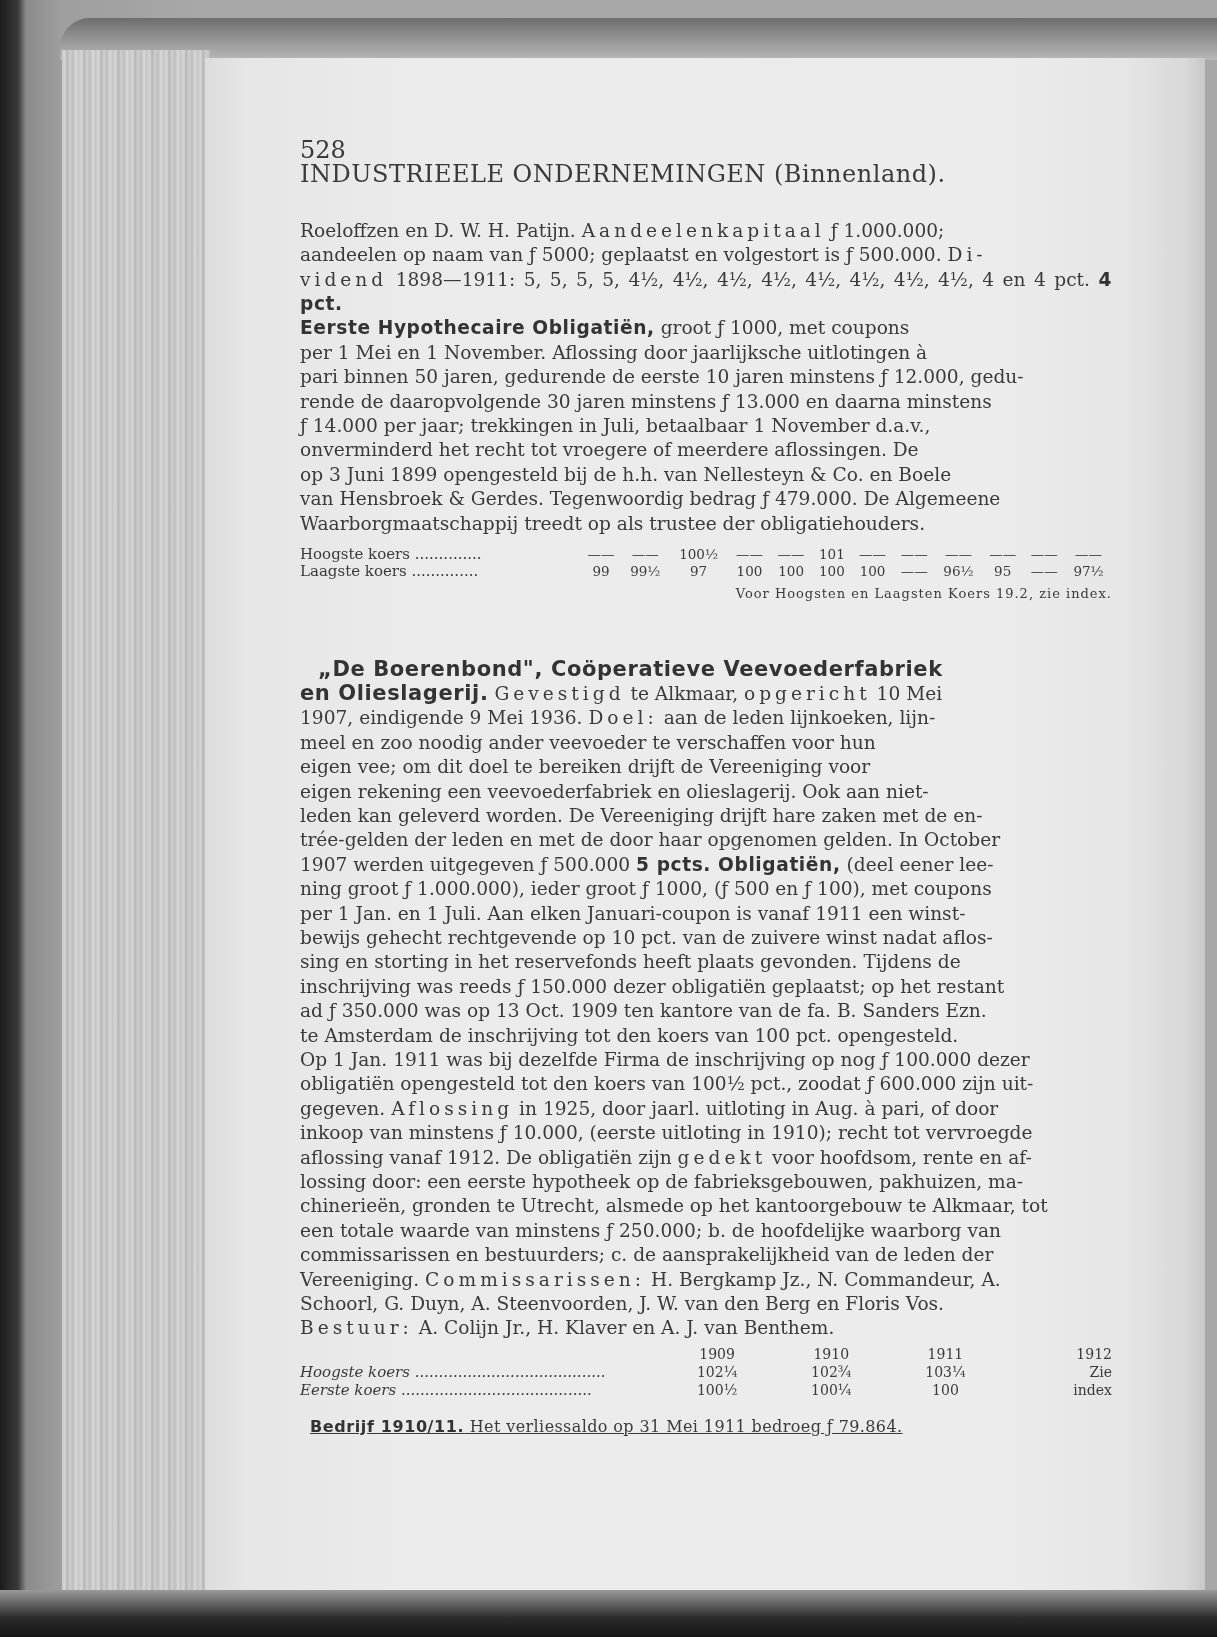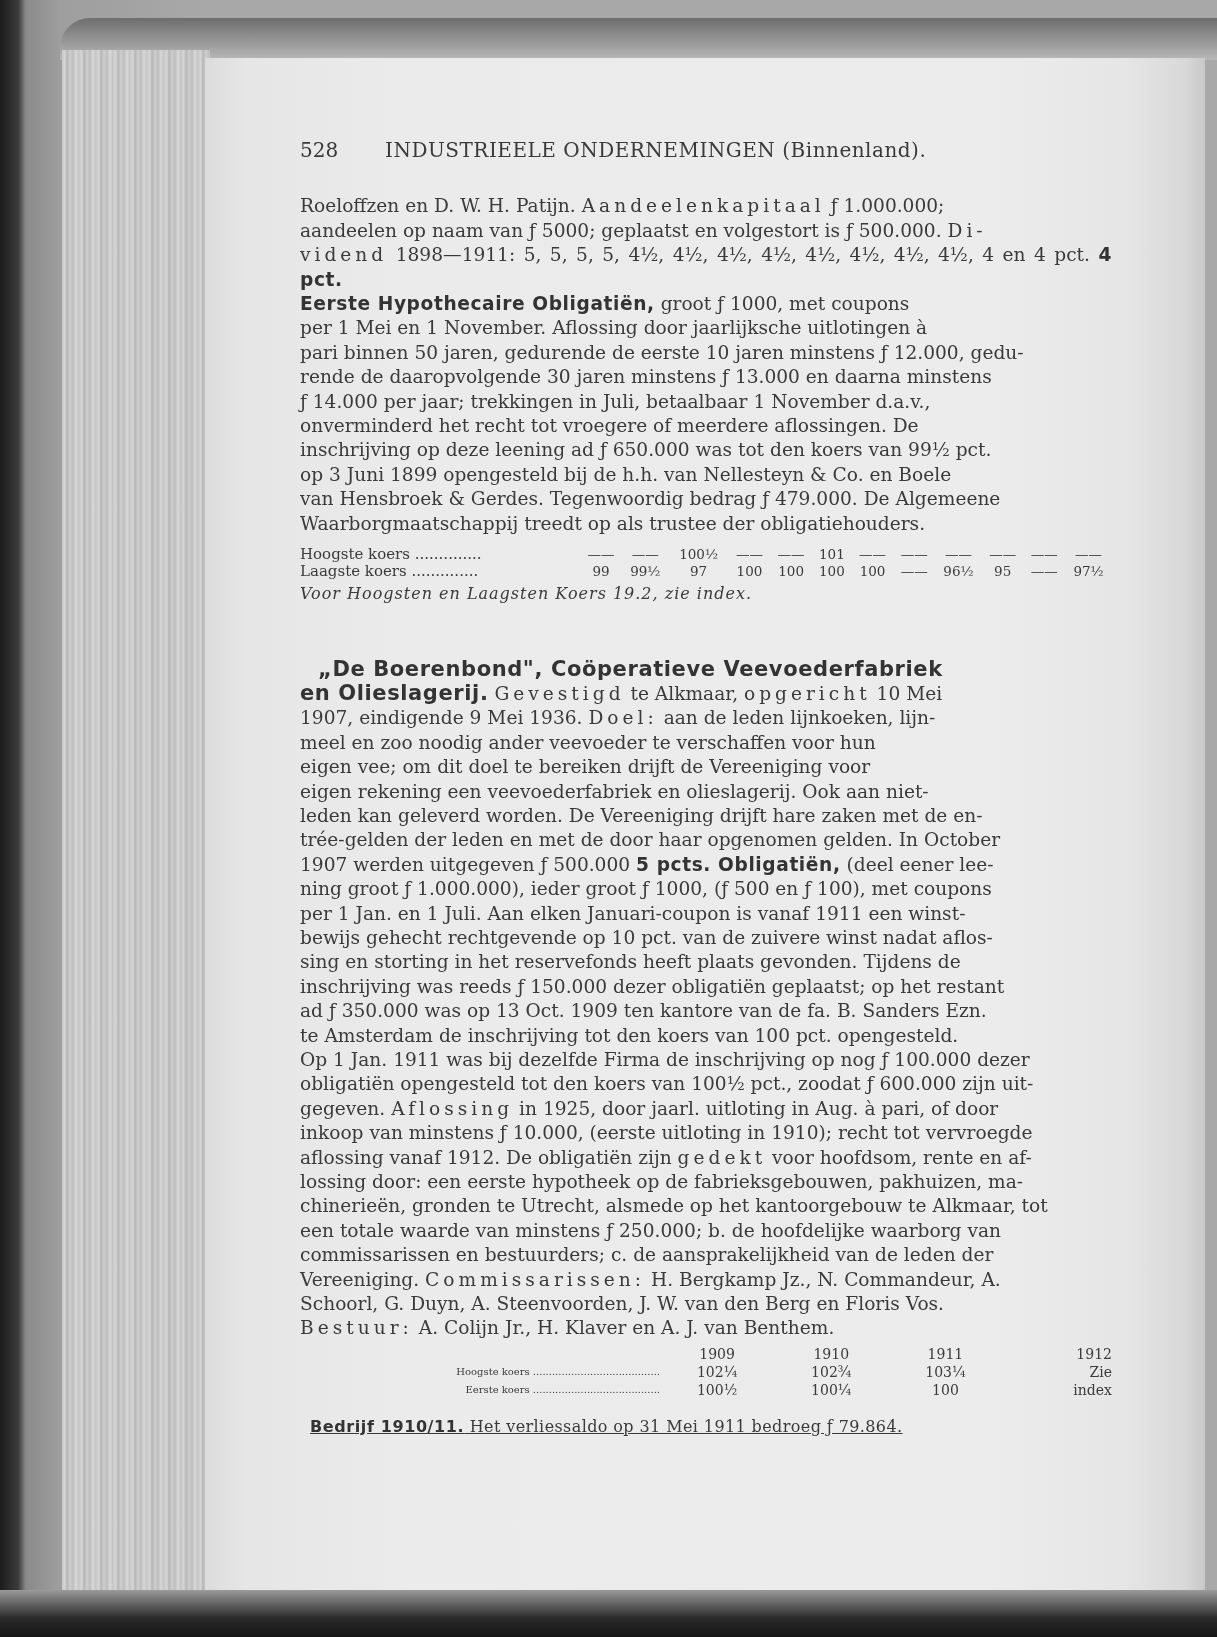--- a/index.html
+++ b/index.html
@@ -29,38 +29,38 @@
   }
   .page {
     position: absolute; left: 205px; top: 58px; width: 1000px; height: 1552px;
     background: linear-gradient(90deg, #dcdcdc 0px, #e6e6e6 40px, #ebebeb 200px, #ececec 780px, #e6e6e6 920px, #d8d8d8 980px, #c8c8c8 1000px);
   }
   .content {
     position: absolute; left: 300px; top: 138px; width: 812px;
     font-size: 18.6px; line-height: 24.4px; text-align: justify;
   }
   .header {
-    display: flex; align-items: baseline; font-size: 20px; margin-bottom: 32px;
+    display: flex; align-items: baseline; font-size: 24px; margin-bottom: 32px; flex-direction: column;
   }
   .header .pgnum { width: 85px; }
   .header .title { letter-spacing: 0.5px; }
   p { margin: 0; }
   .sp { letter-spacing: 4px; }
   .bold { font-family: "DejaVu Sans", "Liberation Sans", sans-serif; font-weight: bold; color: #333; letter-spacing: 0.6px; }
   .koers-table {
     width: 812px; border-collapse: collapse; font-size: 13.5px; line-height: 17px; margin-top: 10px;
   }
   .koers-table td { padding: 0; text-align: center; }
   .koers-table td.lbl { text-align: left; white-space: nowrap; font-size: 15px; }
-  .note { text-align: left; font-size: 16px; letter-spacing: 1px; margin-top: 2px; font-style: italic; }
+  .note { text-align: right; font-size: 13px; letter-spacing: 1px; margin-top: 2px; }
   .section-gap { height: 50px; }
   .company-head { font-size: 21px; }
   .k2-table { width: 812px; border-collapse: collapse; font-size: 14px; line-height: 18px; margin-top: 4px; }
   .k2-table td { padding: 0; text-align: center; }
-  .k2-table td.lbl { text-align: right; font-size: 10px; white-space: nowrap; }
+  .k2-table td.lbl { text-align: left; font-size: 15px; white-space: nowrap; font-style: italic; }
   .bedrijf { margin-top: 16px; font-size: 16px; letter-spacing: 0.4px; text-decoration: underline; }
   .bedrijf .bold { font-size: 16px; }
 </style>
 </head>
 <body>
 
 <div class="scan-bg"></div>
 <div class="top-edge"></div>
 <div class="page-stack"></div>
 <div class="page"></div>
@@ -83,21 +83,20 @@
       <span class="sp">vidend</span><span> 1898—1911: 5, 5, 5, 5, 4½, 4½, 4½, 4½, 4½, 4½, 4½, 4½, 4 en 4 pct. </span><span class="bold">4 pct.</span>
     </p>
     <p>
       <span class="bold">Eerste Hypothecaire Obligatiën,</span><span> groot ƒ 1000, met coupons</span>
     </p>
     <p>per 1 Mei en 1 November. Aflossing door jaarlijksche uitlotingen à</p>
     <p>pari binnen 50 jaren, gedurende de eerste 10 jaren minstens ƒ 12.000, gedu-</p>
     <p>rende de daaropvolgende 30 jaren minstens ƒ 13.000 en daarna minstens</p>
     <p>ƒ 14.000 per jaar; trekkingen in Juli, betaalbaar 1 November d.a.v.,</p>
     <p>onverminderd het recht tot vroegere of meerdere aflossingen. De</p>
-    <p>inschrijving op deze leening ad ƒ 650.000 was tot den koers van 99½ pct.</p>
     <p>op 3 Juni 1899 opengesteld bij de h.h. van Nellesteyn &amp; Co. en Boele</p>
     <p>van Hensbroek &amp; Gerdes. Tegenwoordig bedrag ƒ 479.000. De Algemeene</p>
     <p>Waarborgmaatschappij treedt op als trustee der obligatiehouders.</p>
 
     <table class="koers-table">
       <tbody>
       <tr>
         <td class="lbl">Hoogste koers ..............</td>
         <td>——</td>
         <td>——</td>

